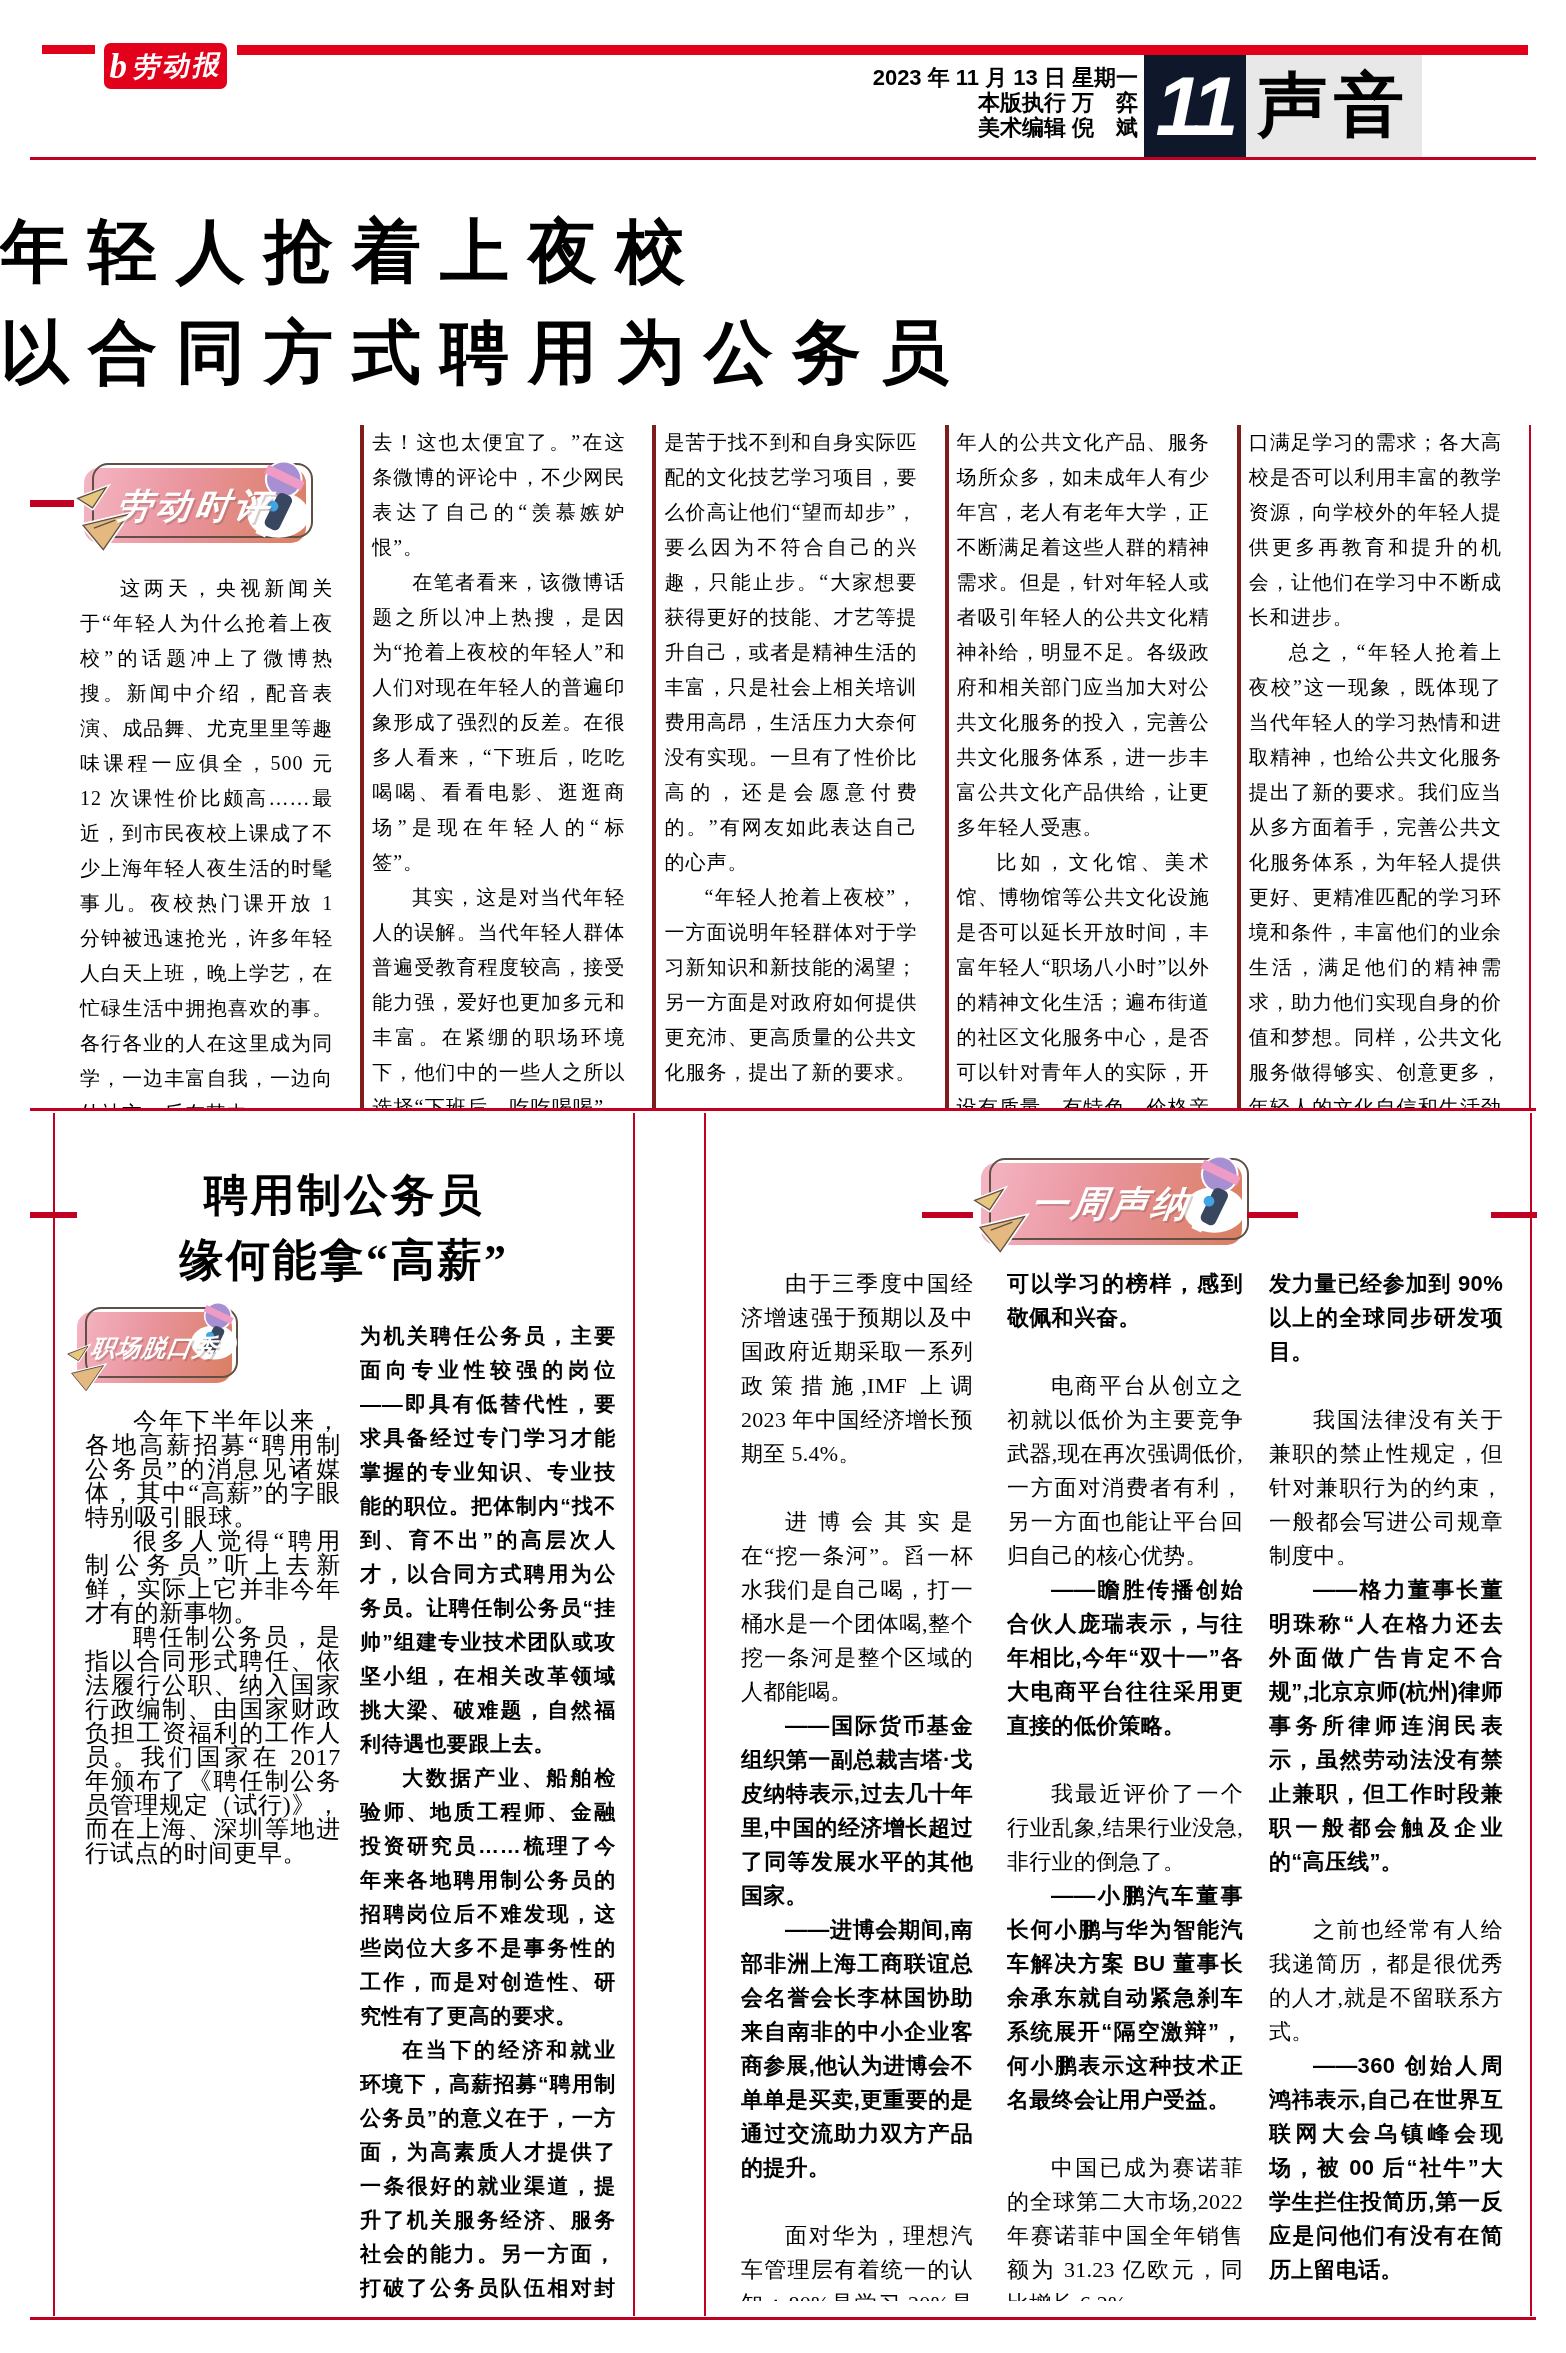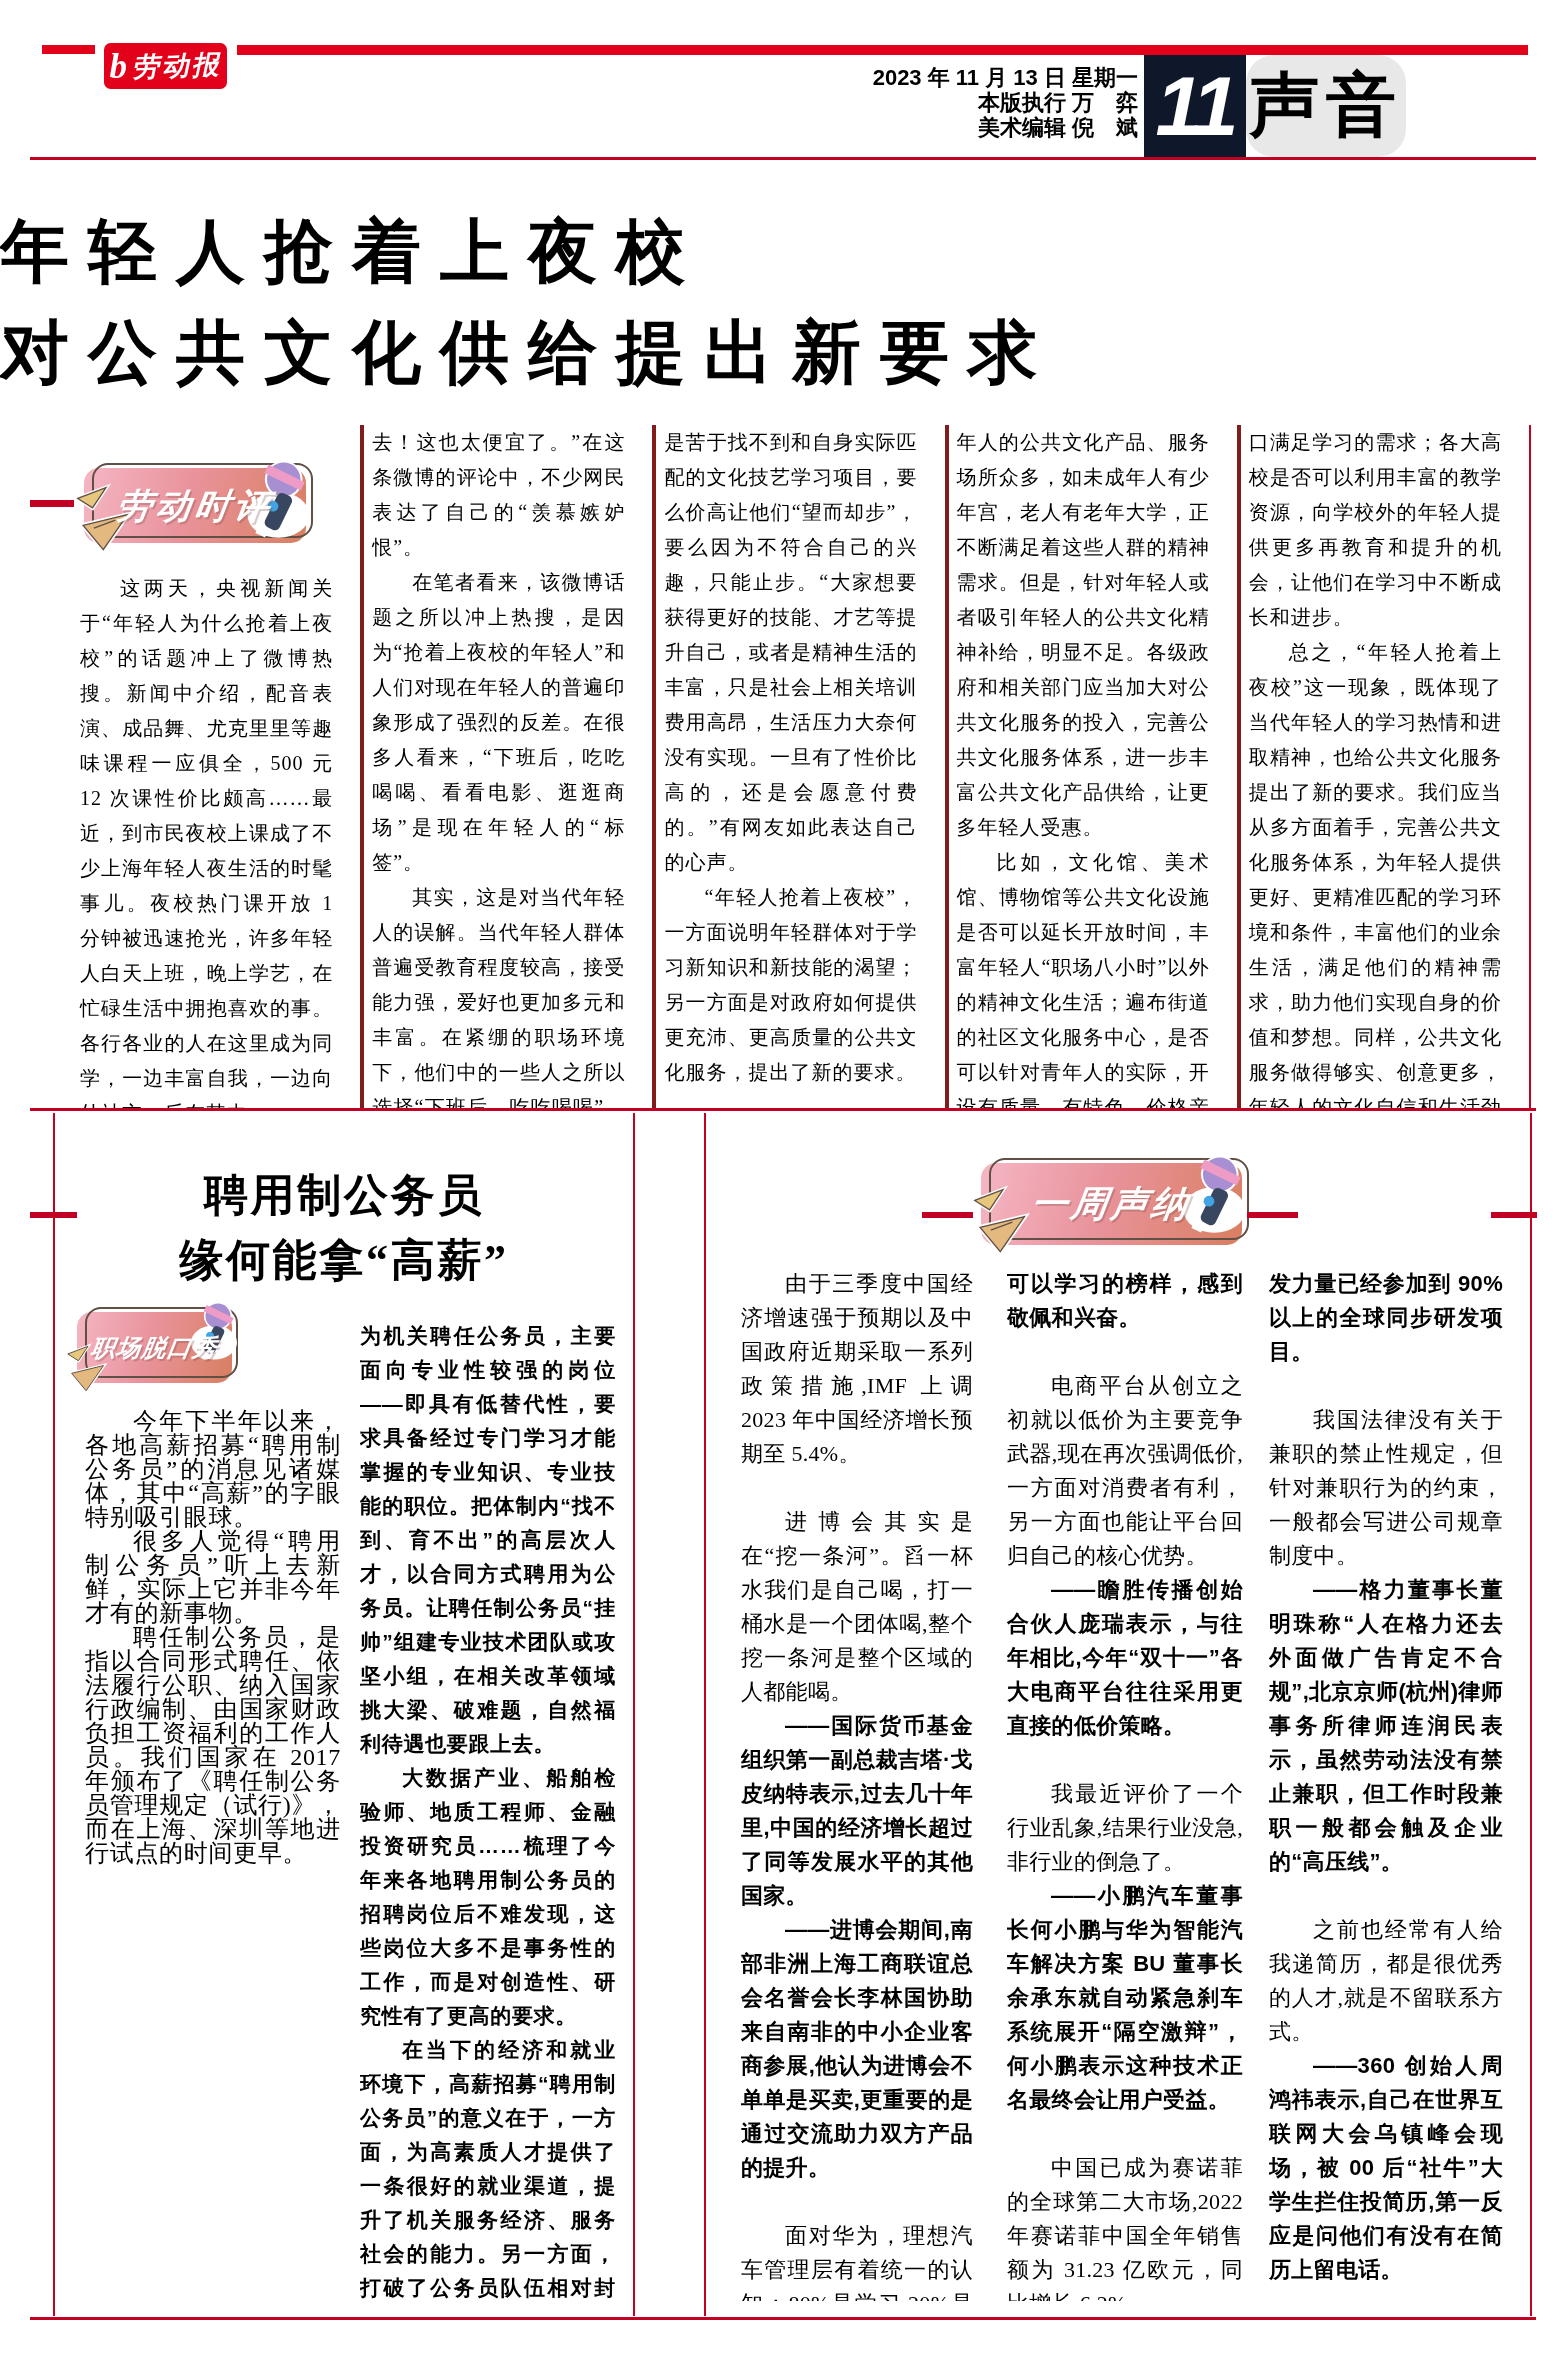--- a/index.html
+++ b/index.html
@@ -13,23 +13,23 @@
   .logo-name{color:#fff;font-weight:700;font-style:italic;font-size:27px;letter-spacing:2.7px;
              font-family:"Liberation Serif","DejaVu Serif",serif;transform:rotate(-2deg);}
   .mast-bar{position:absolute;left:237px;top:45px;width:1291px;height:10px;background:#e3001b;}
   .pubinfo{position:absolute;left:842px;top:65px;width:296px;text-align:right;
            font-family:"Liberation Sans","DejaVu Sans",sans-serif;font-weight:700;
            font-size:22px;line-height:25px;}
   .pagenum-box{position:absolute;left:1144px;top:55px;width:102px;height:102px;background:#0f172a;
            color:#fff;display:flex;align-items:center;justify-content:center;
            font-family:"Liberation Sans","DejaVu Sans",sans-serif;font-weight:900;
            font-size:84px;font-style:italic;letter-spacing:-4px;}
-  .section-box{position:absolute;left:1246px;top:55px;width:160px;height:102px;background:#e8e8e8;
+  .section-box{position:absolute;left:1246px;top:55px;width:176px;height:102px;background:#e8e8e8;
            display:flex;align-items:center;justify-content:center;
-           font-weight:900;font-size:70px;letter-spacing:6.7px;border-radius:28px;}
+           font-weight:900;font-size:70px;letter-spacing:6.7px;}
   
   .rule{position:absolute;left:30px;width:1506px;height:3.4px;background:#c10024;}
   .rule-top{top:157px}.rule-mid{top:1108px}.rule-bot{top:2317px}
   .dash{position:absolute;height:6.7px;background:#c10024;}
   
   .headline{position:absolute;left:0;right:0;top:202px;margin:0;text-align:left;
             font-size:69px;line-height:101px;font-weight:900;letter-spacing:19px;font-family:Liberation Serif, serif;}
   
   .badge{position:relative;background:linear-gradient(105deg,#f5b6c4,#e9949d 45%,#d97e61);
          border-radius:15px;}
@@ -91,21 +91,21 @@
     <div>本版执行 万　弈</div>
     <div>美术编辑 倪　斌</div>
   </div>
   <div class="pagenum-box">11</div>
   <div class="section-box">声音</div>
 
   <div class="rule rule-top"></div>
 
   <h1 class="headline">
     <span>年轻人抢着上夜校</span><br>
-    <span>对公共文化供给提出新要求</span>
+    <span>以合同方式聘用为公务员</span>
   </h1>
 
   <section class="lead-block">
     <div class="lead-col">
       <div class="badge badge-lead">
         <span class="badge-outline"></span>
         <svg class="svg-planes" width="80" height="74" viewBox="0 0 118 110">
           <polygon points="14,26 56,10 36,40" fill="#e6c77d" stroke="#ffffff" stroke-width="6"></polygon>
           <polygon points="14,26 56,10 36,40" fill="#e6c77d" stroke="#5f4f45" stroke-width="2"></polygon>
           <polygon points="22,66 88,50 52,102" fill="#e8a0ae" stroke="#ffffff" stroke-width="7"></polygon>

